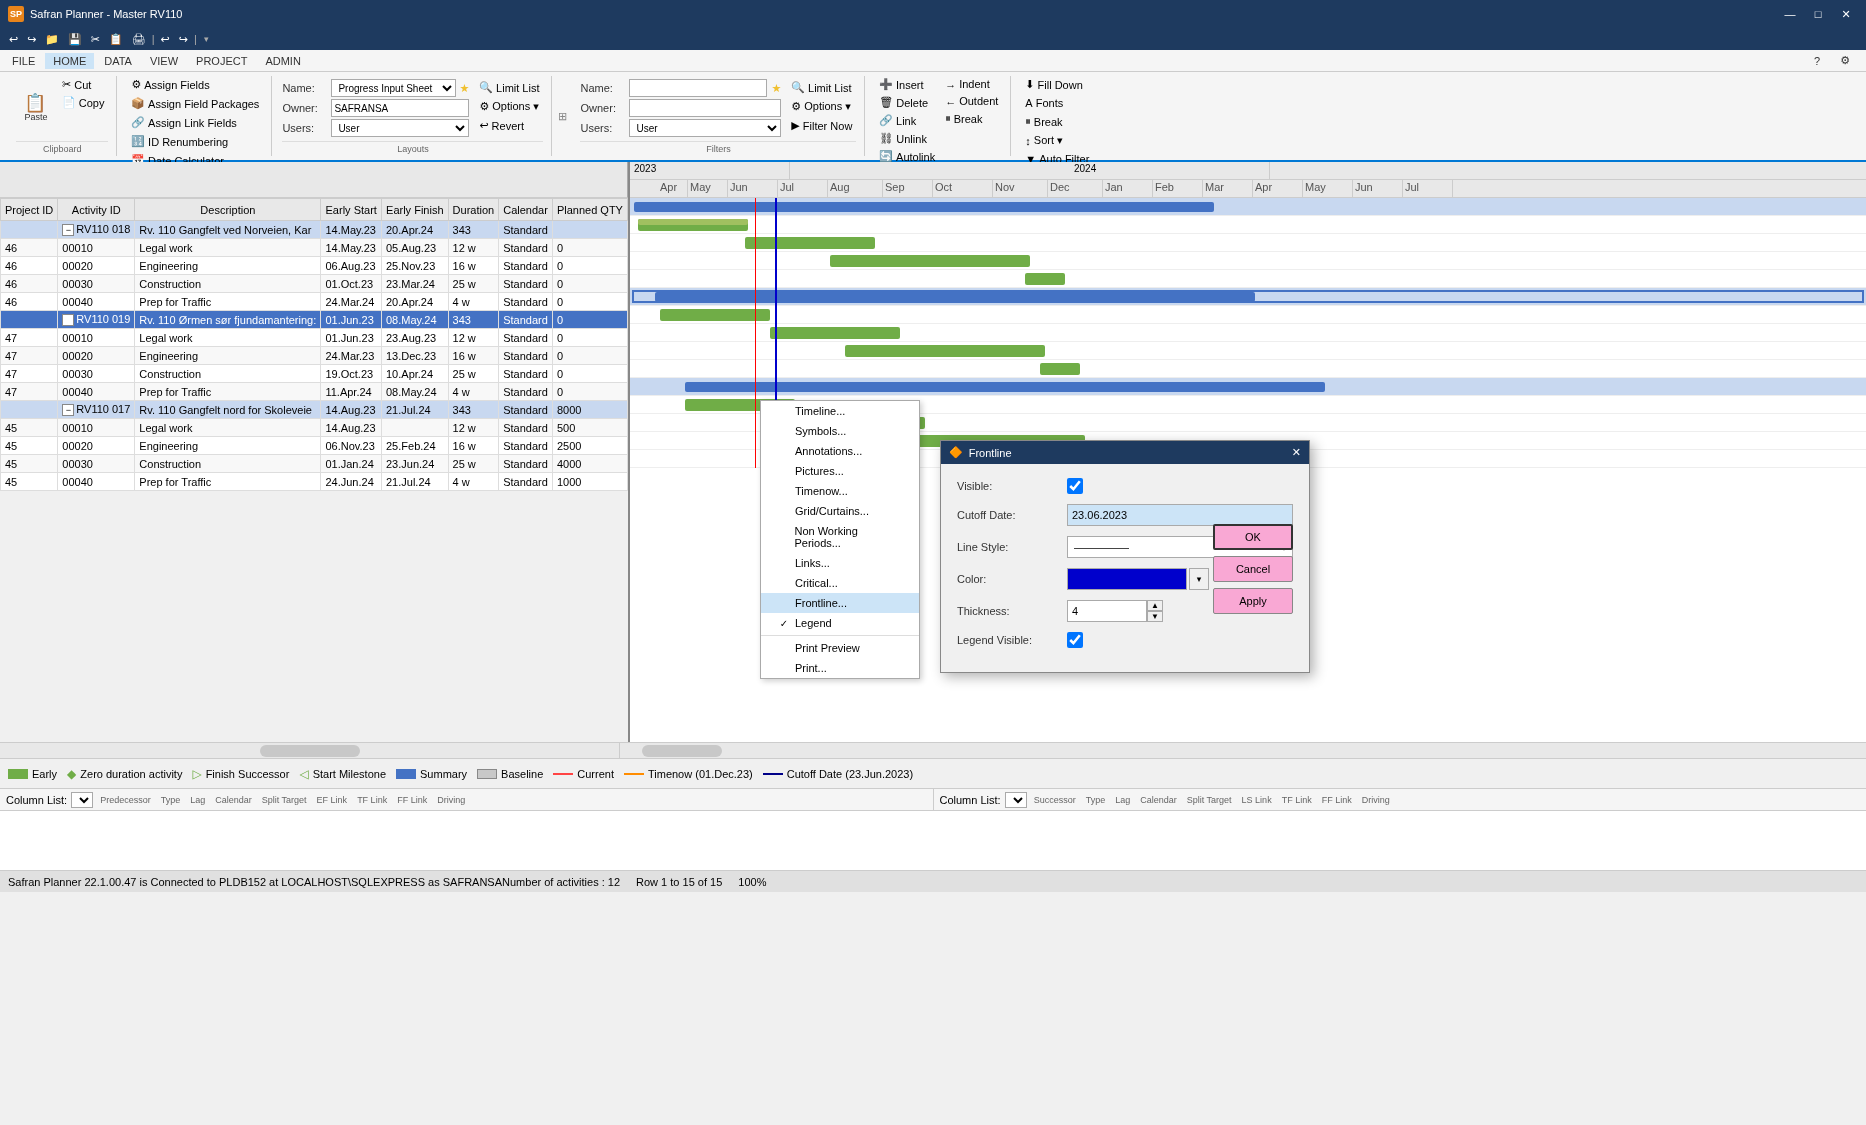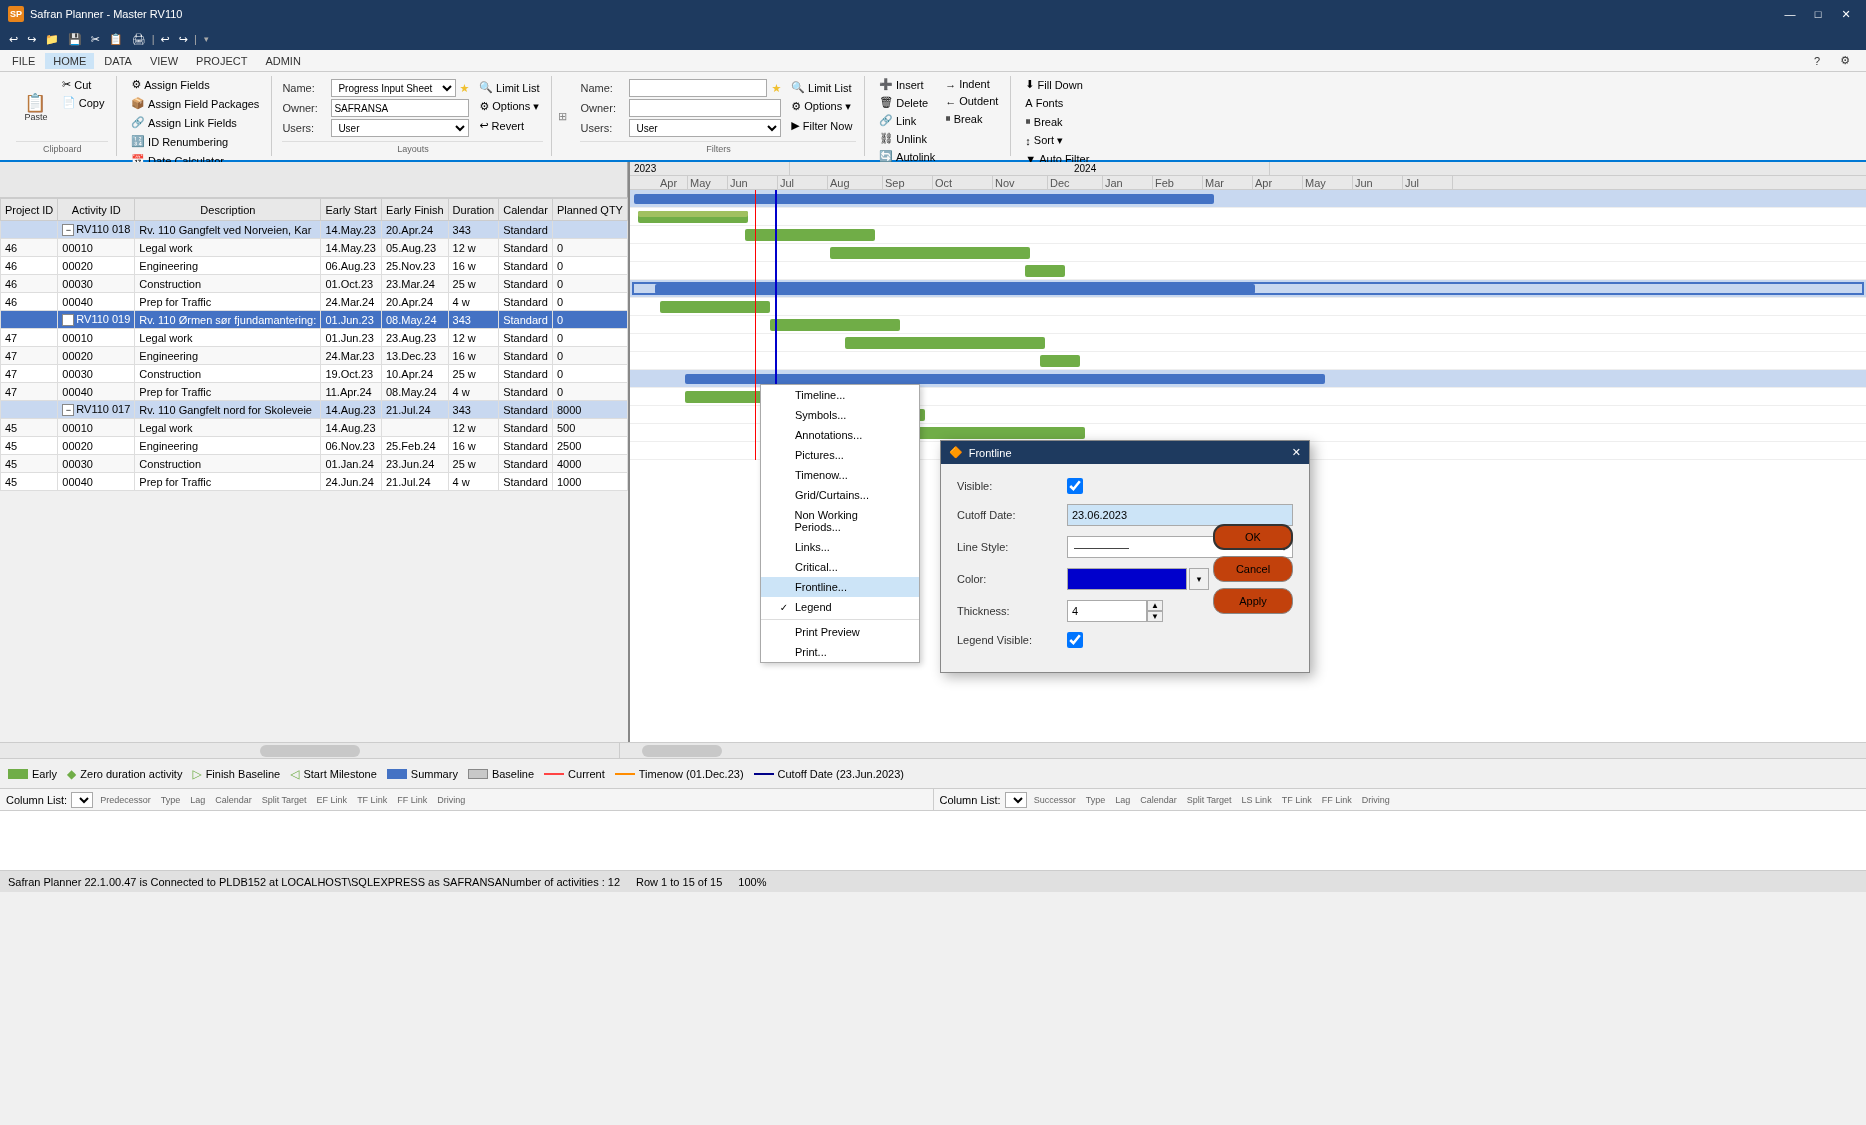--- a/index.html
+++ b/index.html
@@ -52,21 +52,21 @@
     .expand-btn { cursor: pointer; display: inline-block; width: 12px; height: 12px; border: 1px solid #888; background: white; text-align: center; line-height: 10px; font-size: 9px; margin-right: 2px; }
 
     
     #bottom-legend { height: 30px; background: #f0f0f0; border-top: 1px solid #ccc; display: flex; align-items: center; padding: 0 8px; gap: 10px; font-size: 10px; }
     .legend-item { display: flex; align-items: center; gap: 4px; }
     #status-bar { height: 22px; background: #e0e0e0; border-top: 1px solid #ccc; display: flex; align-items: center; padding: 0 8px; justify-content: flex-start; font-size: 10px; }
     #column-lists { height: 22px; background: #f5f5f5; border-top: 1px solid #ccc; display: flex; }
     .col-list { flex: 1; display: flex; align-items: center; padding: 0 6px; gap: 4px; border-right: 1px solid #ccc; font-size: 10px; }
 
     
-    #context-menu { position: absolute; left: 760px; top: 384px; background: white; border: 1px solid #aaa; box-shadow: 2px 2px 6px rgba(0,0,0,0.2); z-index: 100; width: 160px; }
+    #context-menu { position: absolute; left: 760px; top: 400px; background: white; border: 1px solid #aaa; box-shadow: 2px 2px 6px rgba(0,0,0,0.2); z-index: 100; width: 160px; }
     .ctx-item { padding: 4px 16px; cursor: pointer; display: flex; align-items: center; gap: 4px; }
     .ctx-item.highlighted { background: #cce4f7; }
     .ctx-sep { height: 1px; background: #ddd; margin: 2px 0; }
     .ctx-check { width: 14px; text-align: center; font-size: 10px; }
 
     
     #frontline-dialog { position: absolute; left: 940px; top: 440px; width: 370px; background: #f0f0f0; border: 1px solid #888; box-shadow: 4px 4px 12px rgba(0,0,0,0.3); z-index: 200; }
     #frontline-title { background: #1e3a5f; color: white; padding: 5px 8px; display: flex; align-items: center; justify-content: space-between; font-size: 12px; }
     #frontline-title-left { display: flex; align-items: center; gap: 6px; }
     #frontline-body { padding: 14px 16px; }
@@ -75,25 +75,25 @@
     .dlg-input { flex: 1; height: 22px; border: 1px solid #aaa; padding: 0 4px; font-size: 11px; background: white; }
     .dlg-input.highlighted { background: #cce4f7; }
     .dlg-select { flex: 1; height: 22px; border: 1px solid #aaa; background: white; font-size: 11px; padding: 0 2px; }
     .dlg-color { flex: 1; height: 22px; background: #0000cc; border: 1px solid #aaa; }
     .dlg-spin { display: flex; align-items: center; }
     .dlg-spin input { width: 60px; height: 22px; border: 1px solid #aaa; padding: 0 4px; font-size: 11px; }
     .dlg-spin-btns { display: flex; flex-direction: column; }
     .dlg-spin-btn { width: 16px; height: 11px; border: 1px solid #aaa; background: #f0f0f0; cursor: pointer; display: flex; align-items: center; justify-content: center; font-size: 8px; line-height: 1; }
     .dlg-checkbox { width: 16px; height: 16px; cursor: pointer; }
     .dlg-btns { display: flex; flex-direction: column; gap: 6px; position: absolute; right: 16px; top: 60px; }
-    .dlg-btn { width: 80px; height: 26px; border: 1px solid #888; background: #c2410c; cursor: pointer; font-size: 11px; display: flex; align-items: center; justify-content: center; border-radius: 11px; }
+    .dlg-btn { width: 80px; height: 26px; border: 1px solid #888; background: #f9a8d4; cursor: pointer; font-size: 11px; display: flex; align-items: center; justify-content: center; border-radius: 2px; }
     .dlg-btn.default { border: 2px solid #333; }
 
     
-    .gantt-header { background: #e8e8e8; border-bottom: 1px solid #ccc; height: 28px; overflow: hidden; }
+    .gantt-header { background: #e8e8e8; border-bottom: 1px solid #ccc; height: 36px; overflow: hidden; }
     .gantt-row { height: 18px; border-bottom: 1px solid #eee; position: relative; }
     .gantt-bar { position: absolute; height: 12px; top: 3px; border-radius: 2px; }
     .bar-green { background: #70ad47; }
     .bar-blue { background: #4472c4; }
 
     
     #hscroll { height: 16px; background: #e8e8e8; border-top: 1px solid #ccc; }
 
     .star-icon { color: #f0c030; }
   </style>
@@ -630,21 +630,21 @@
   <div class="legend-item">
     <div style="width:20px;height:10px;background:#70ad47;"></div>
     <span>Early</span>
   </div>
   <div class="legend-item">
     <span style="color:#70ad47;font-size:12px;">◆</span>
     <span>Zero duration activity</span>
   </div>
   <div class="legend-item">
     <span style="color:#70ad47;font-size:12px;">▷</span>
-    <span>Finish Baseline</span>
+    <span>Finish Successor</span>
   </div>
   <div class="legend-item">
     <span style="color:#70ad47;font-size:12px;">◁</span>
     <span>Start Milestone</span>
   </div>
   <div class="legend-item">
     <div style="width:20px;height:10px;background:#4472c4;"></div>
     <span>Summary</span>
   </div>
   <div class="legend-item">

